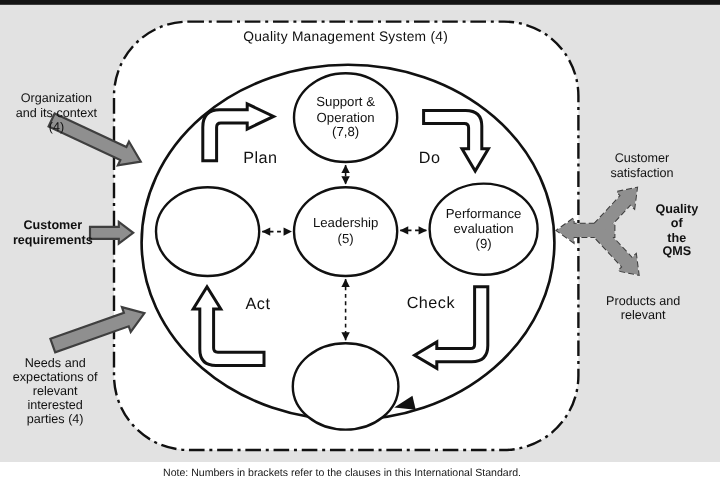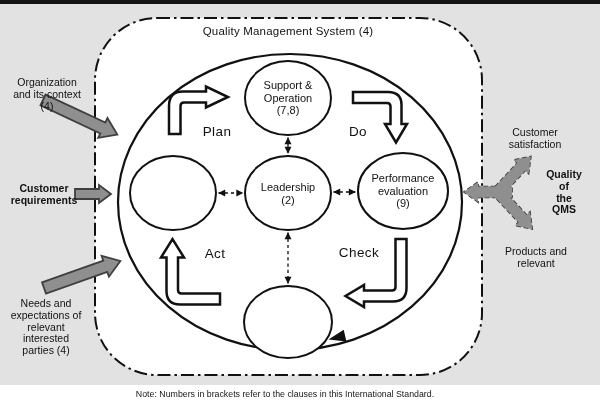--- a/index.html
+++ b/index.html
@@ -80,21 +80,21 @@
 
     <polygon points="0,0 17,-6 17,6" fill="#111" transform="translate(328.5,339.5) rotate(-13)"></polygon>
   </svg>
 
   <div class="lbl title-lbl" style="left:288px; top:31px;">Quality Management System (4)</div>
 
   <div class="lbl node-lbl" style="left:288px; top:98px;">Support &amp;
 Operation
 (7,8)</div>
   <div class="lbl node-lbl" style="left:288px; top:193px;">Leadership
-(2)</div>
+(5)</div>
   <div class="lbl node-lbl" style="left:403px; top:191px;">Performance
 evaluation
 (9)</div>
 
   <div class="lbl pdca-lbl" style="left:217px; top:131px;">Plan</div>
   <div class="lbl pdca-lbl" style="left:358px; top:131px;">Do</div>
   <div class="lbl pdca-lbl" style="left:215px; top:253px;">Act</div>
   <div class="lbl pdca-lbl" style="left:359px; top:252px;">Check</div>
 
   <div class="lbl side-lbl" style="left:47px; top:75px;margin-top:20px;">Organization

